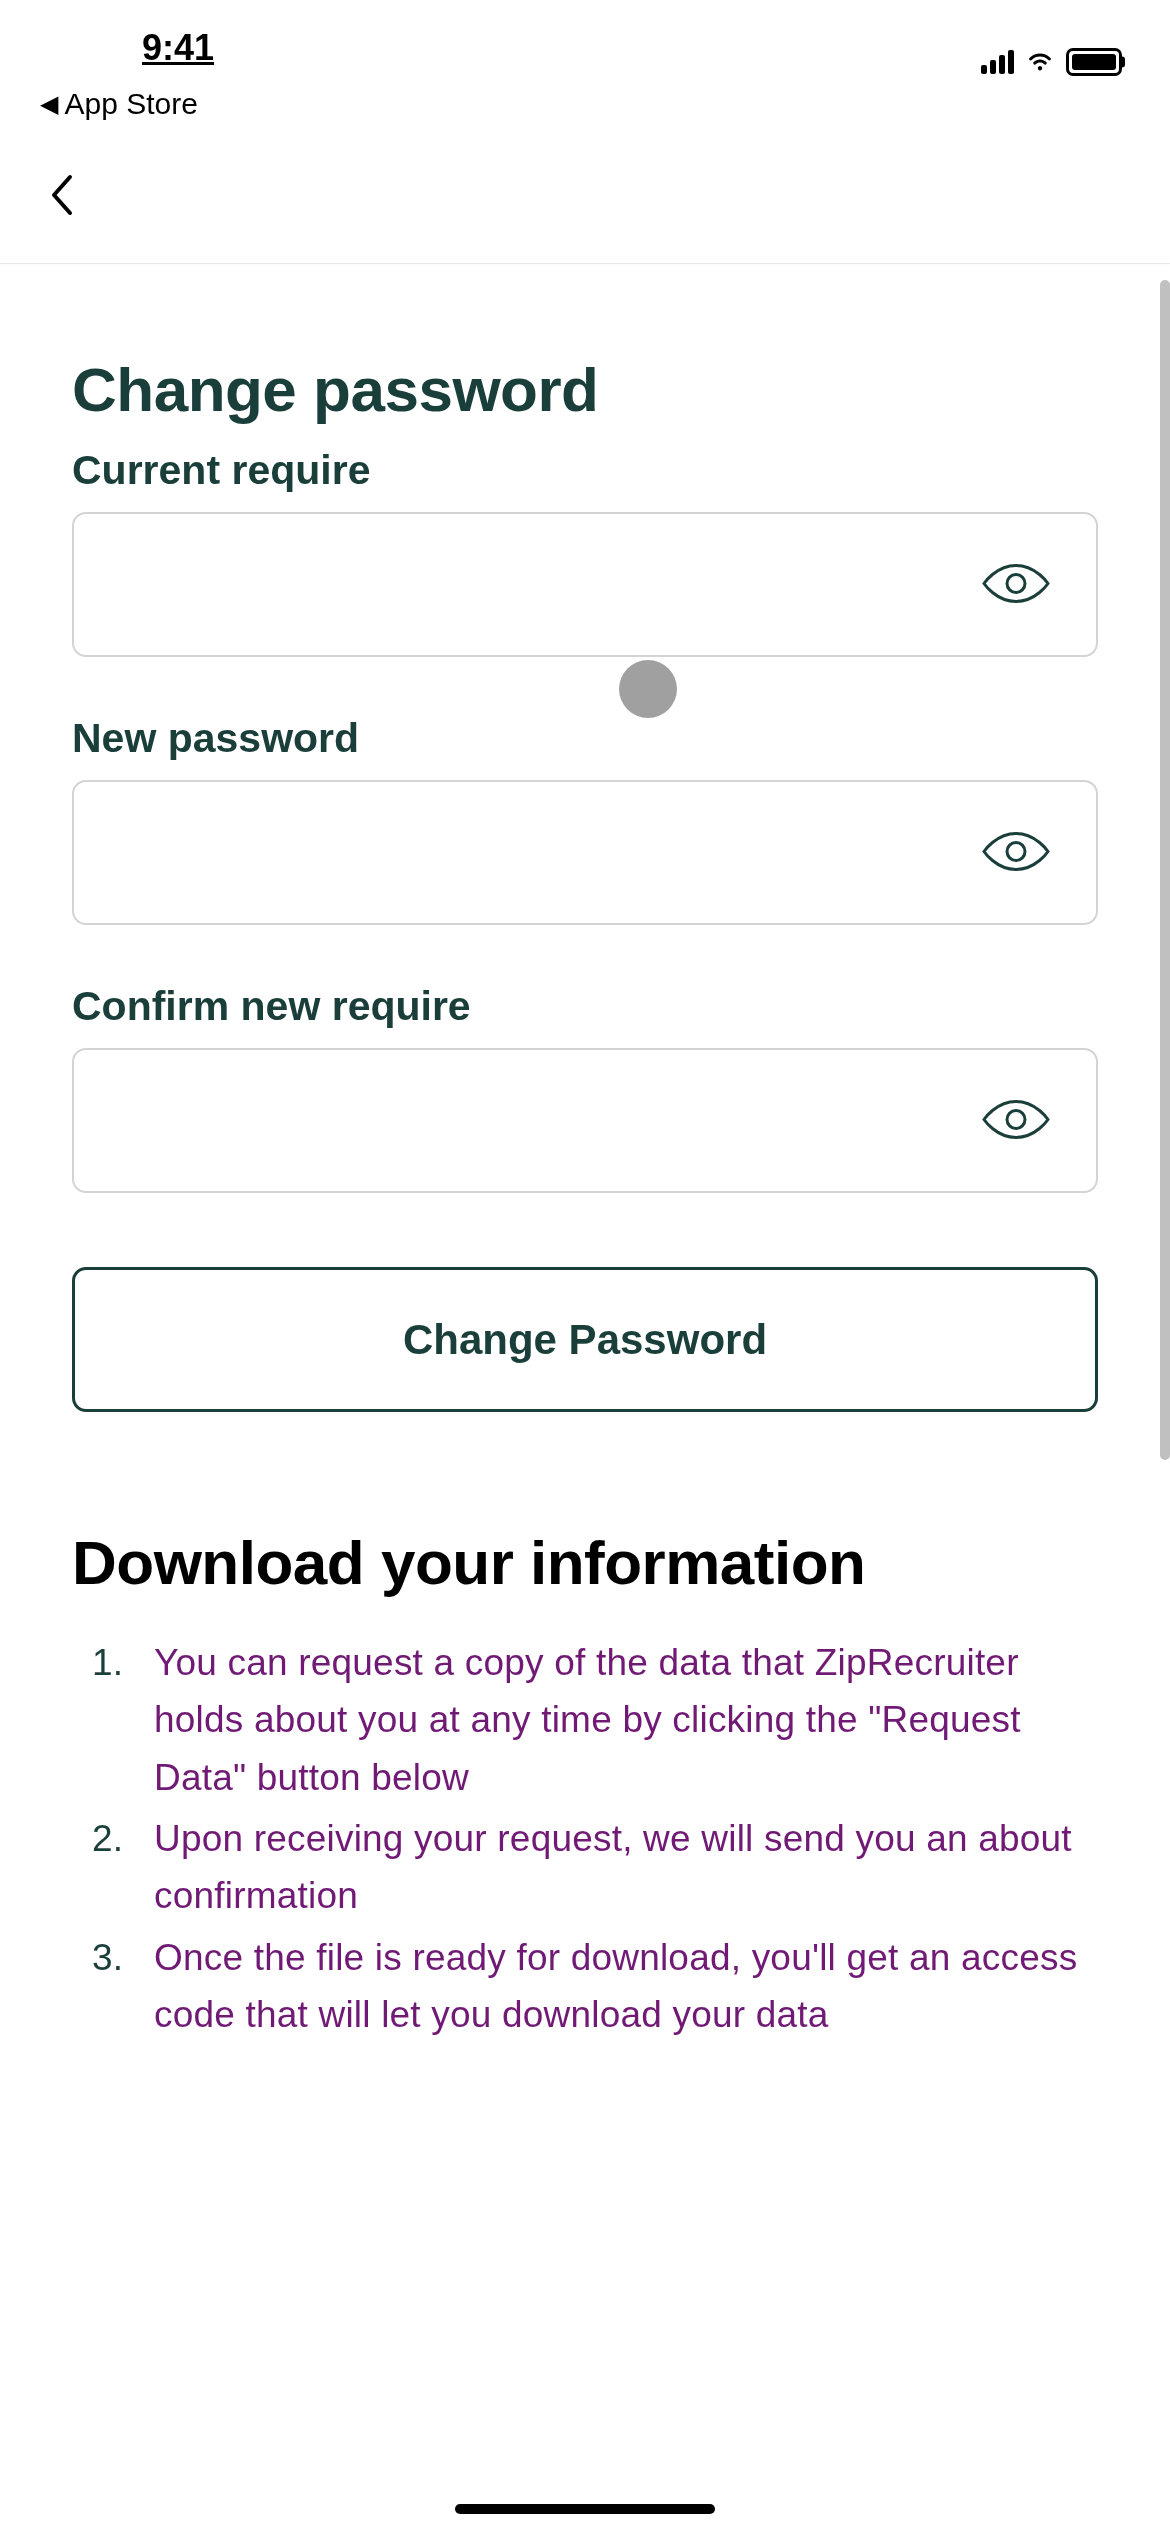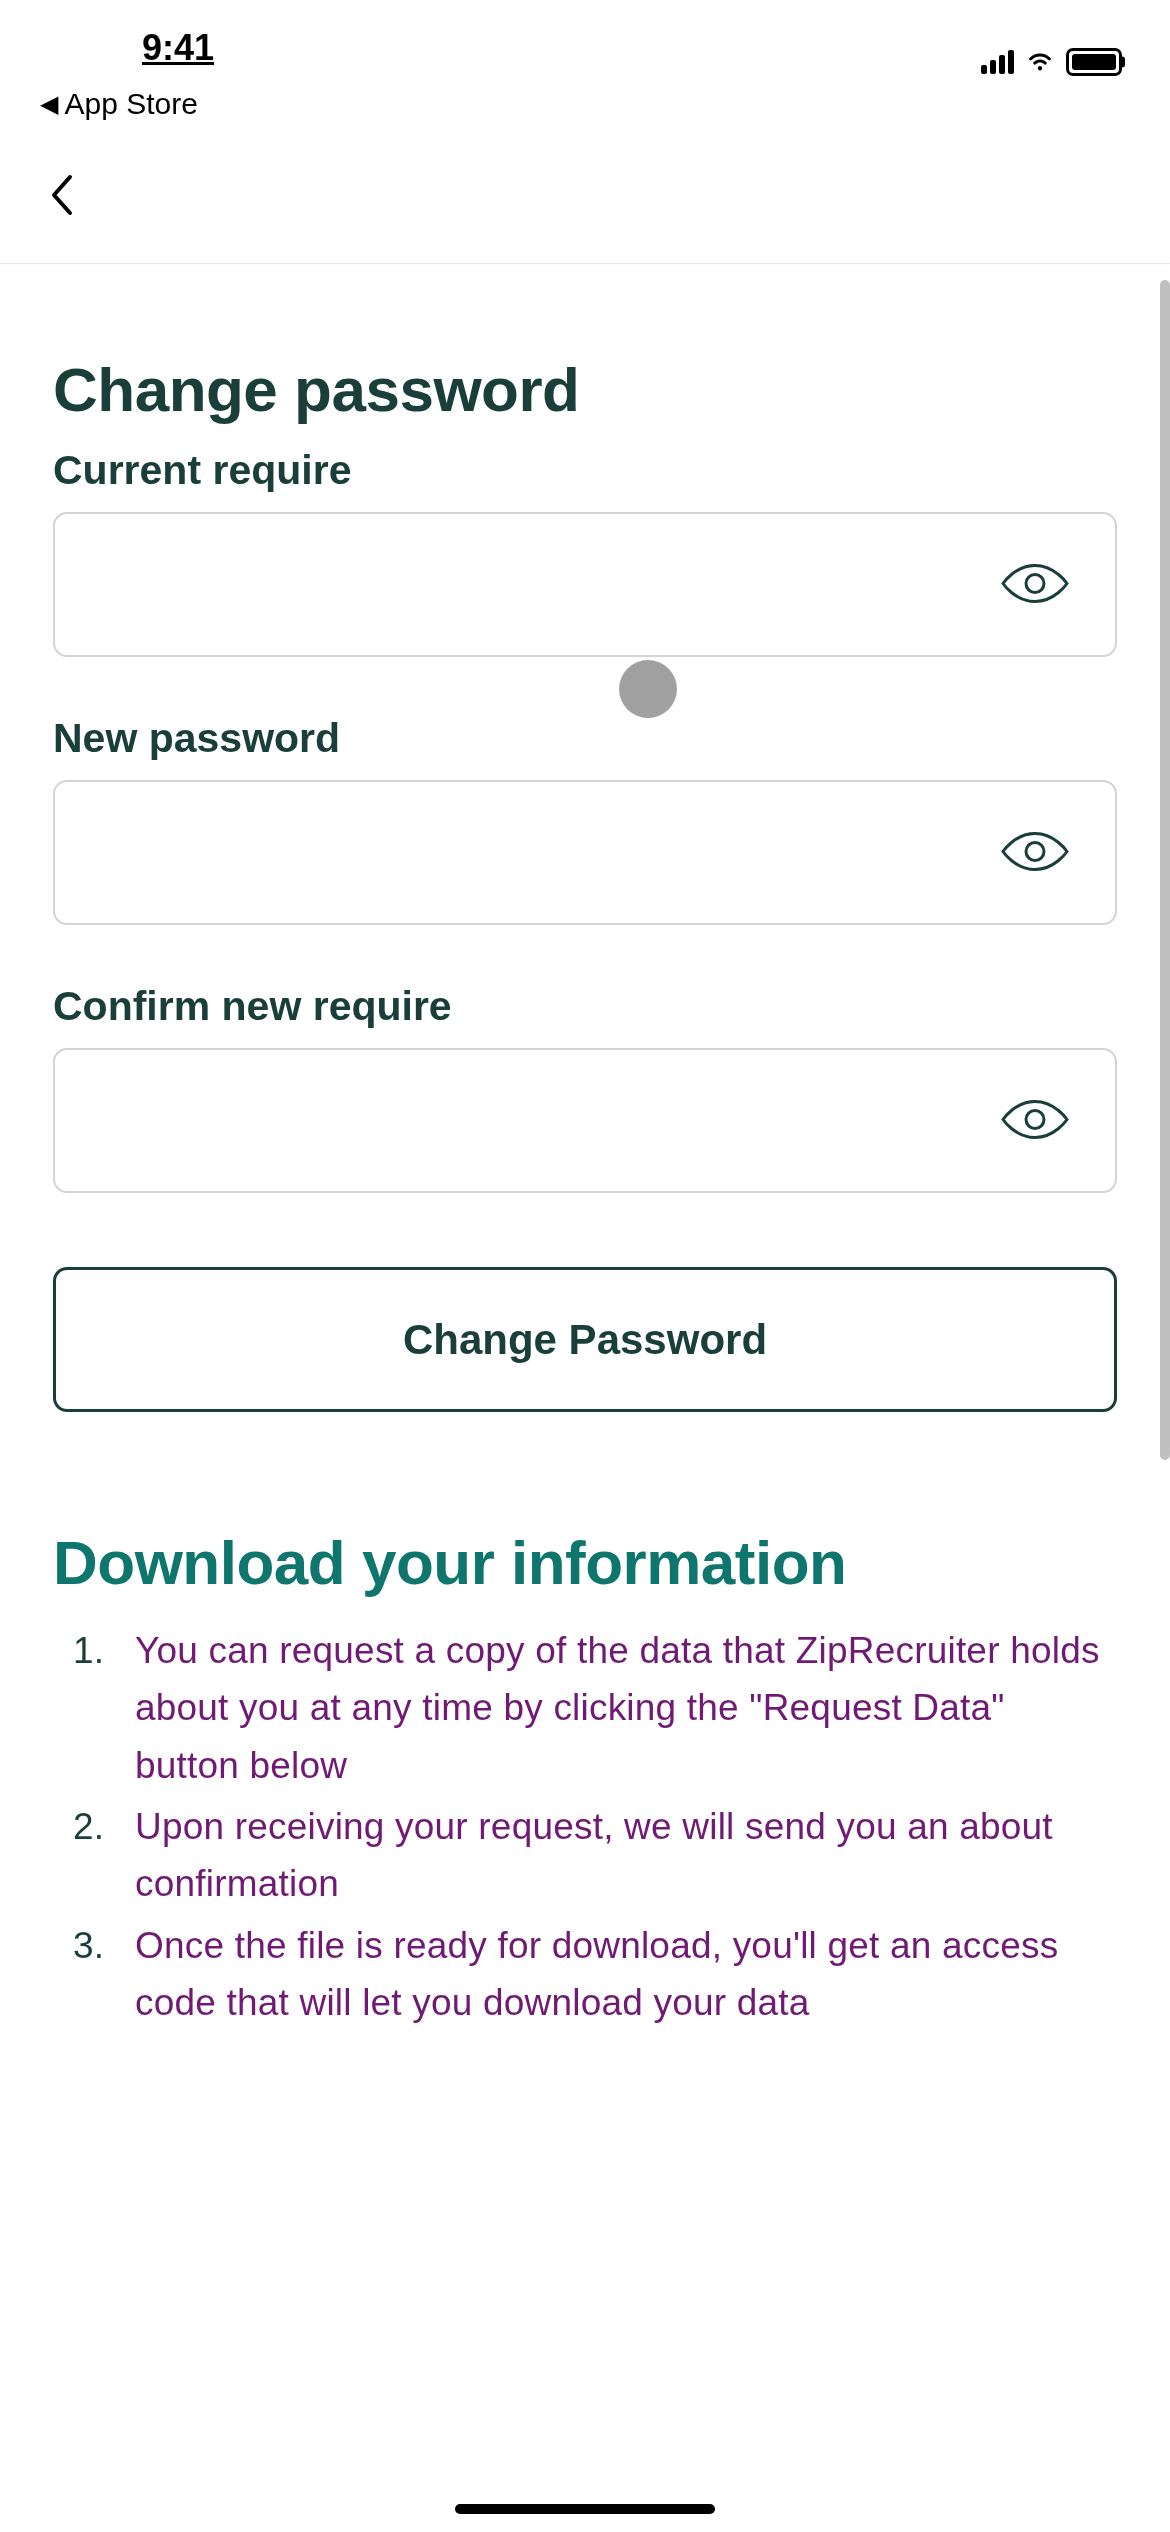--- a/index.html
+++ b/index.html
@@ -122,21 +122,21 @@
     }
     
     .divider-line {
       width: 100%;
       height: 1px;
       background: #e8e8e8;
       box-shadow: 0 1px 3px rgba(0,0,0,0.05);
     }
     
     .content {
-      padding: 90px 53px 0;
+      padding: 90px 72px 0;
       position: relative;
     }
     
     .page-title {
       font-size: 62px;
       font-weight: 700;
       color: #1a3e3a;
       letter-spacing: -0.5px;
       margin-bottom: 22px;
     }
@@ -210,24 +210,24 @@
       font-size: 42px;
       font-weight: 700;
       color: #1a3e3a;
       cursor: pointer;
       margin-top: 16px;
     }
     
     .section-title {
       font-size: 62px;
       font-weight: 700;
-      color: #0f766e;
+      color: #000000;
       letter-spacing: -0.5px;
       margin-top: 115px;
-      margin-bottom: 24px;
+      margin-bottom: 36px;
     }
     
     .info-list {
       list-style: none;
       counter-reset: item;
       padding-left: 0;
     }
     
     .info-list li {
       counter-increment: item;

